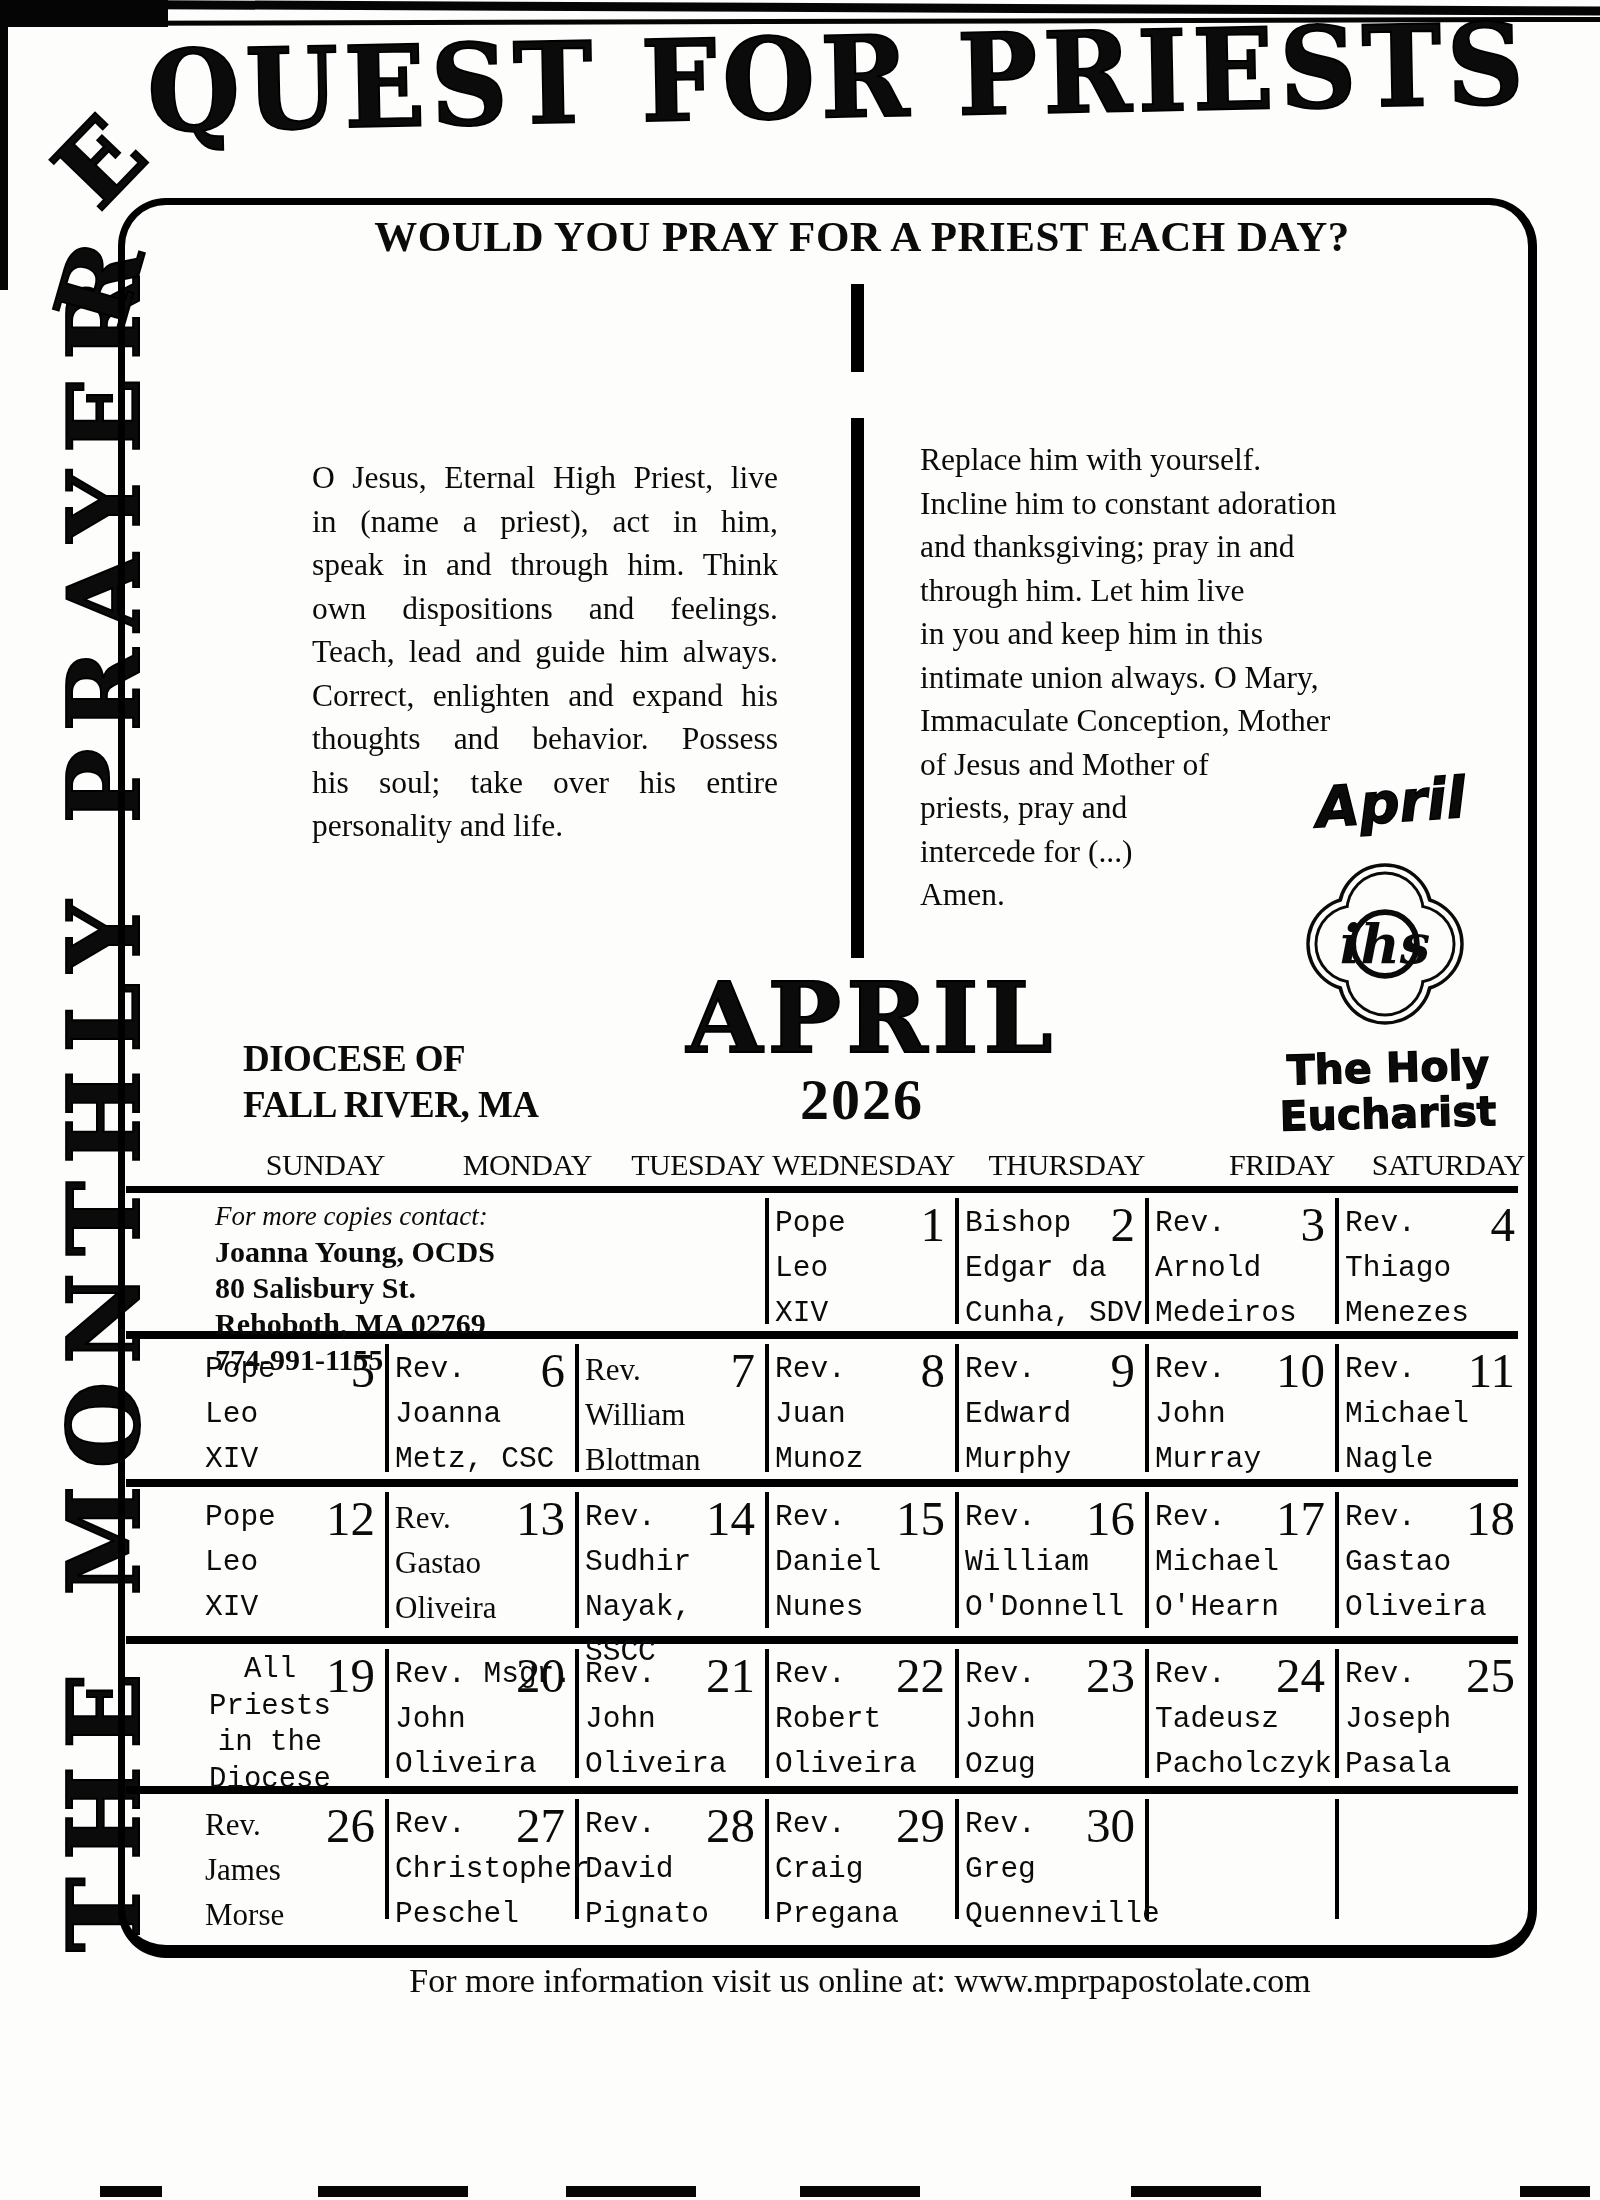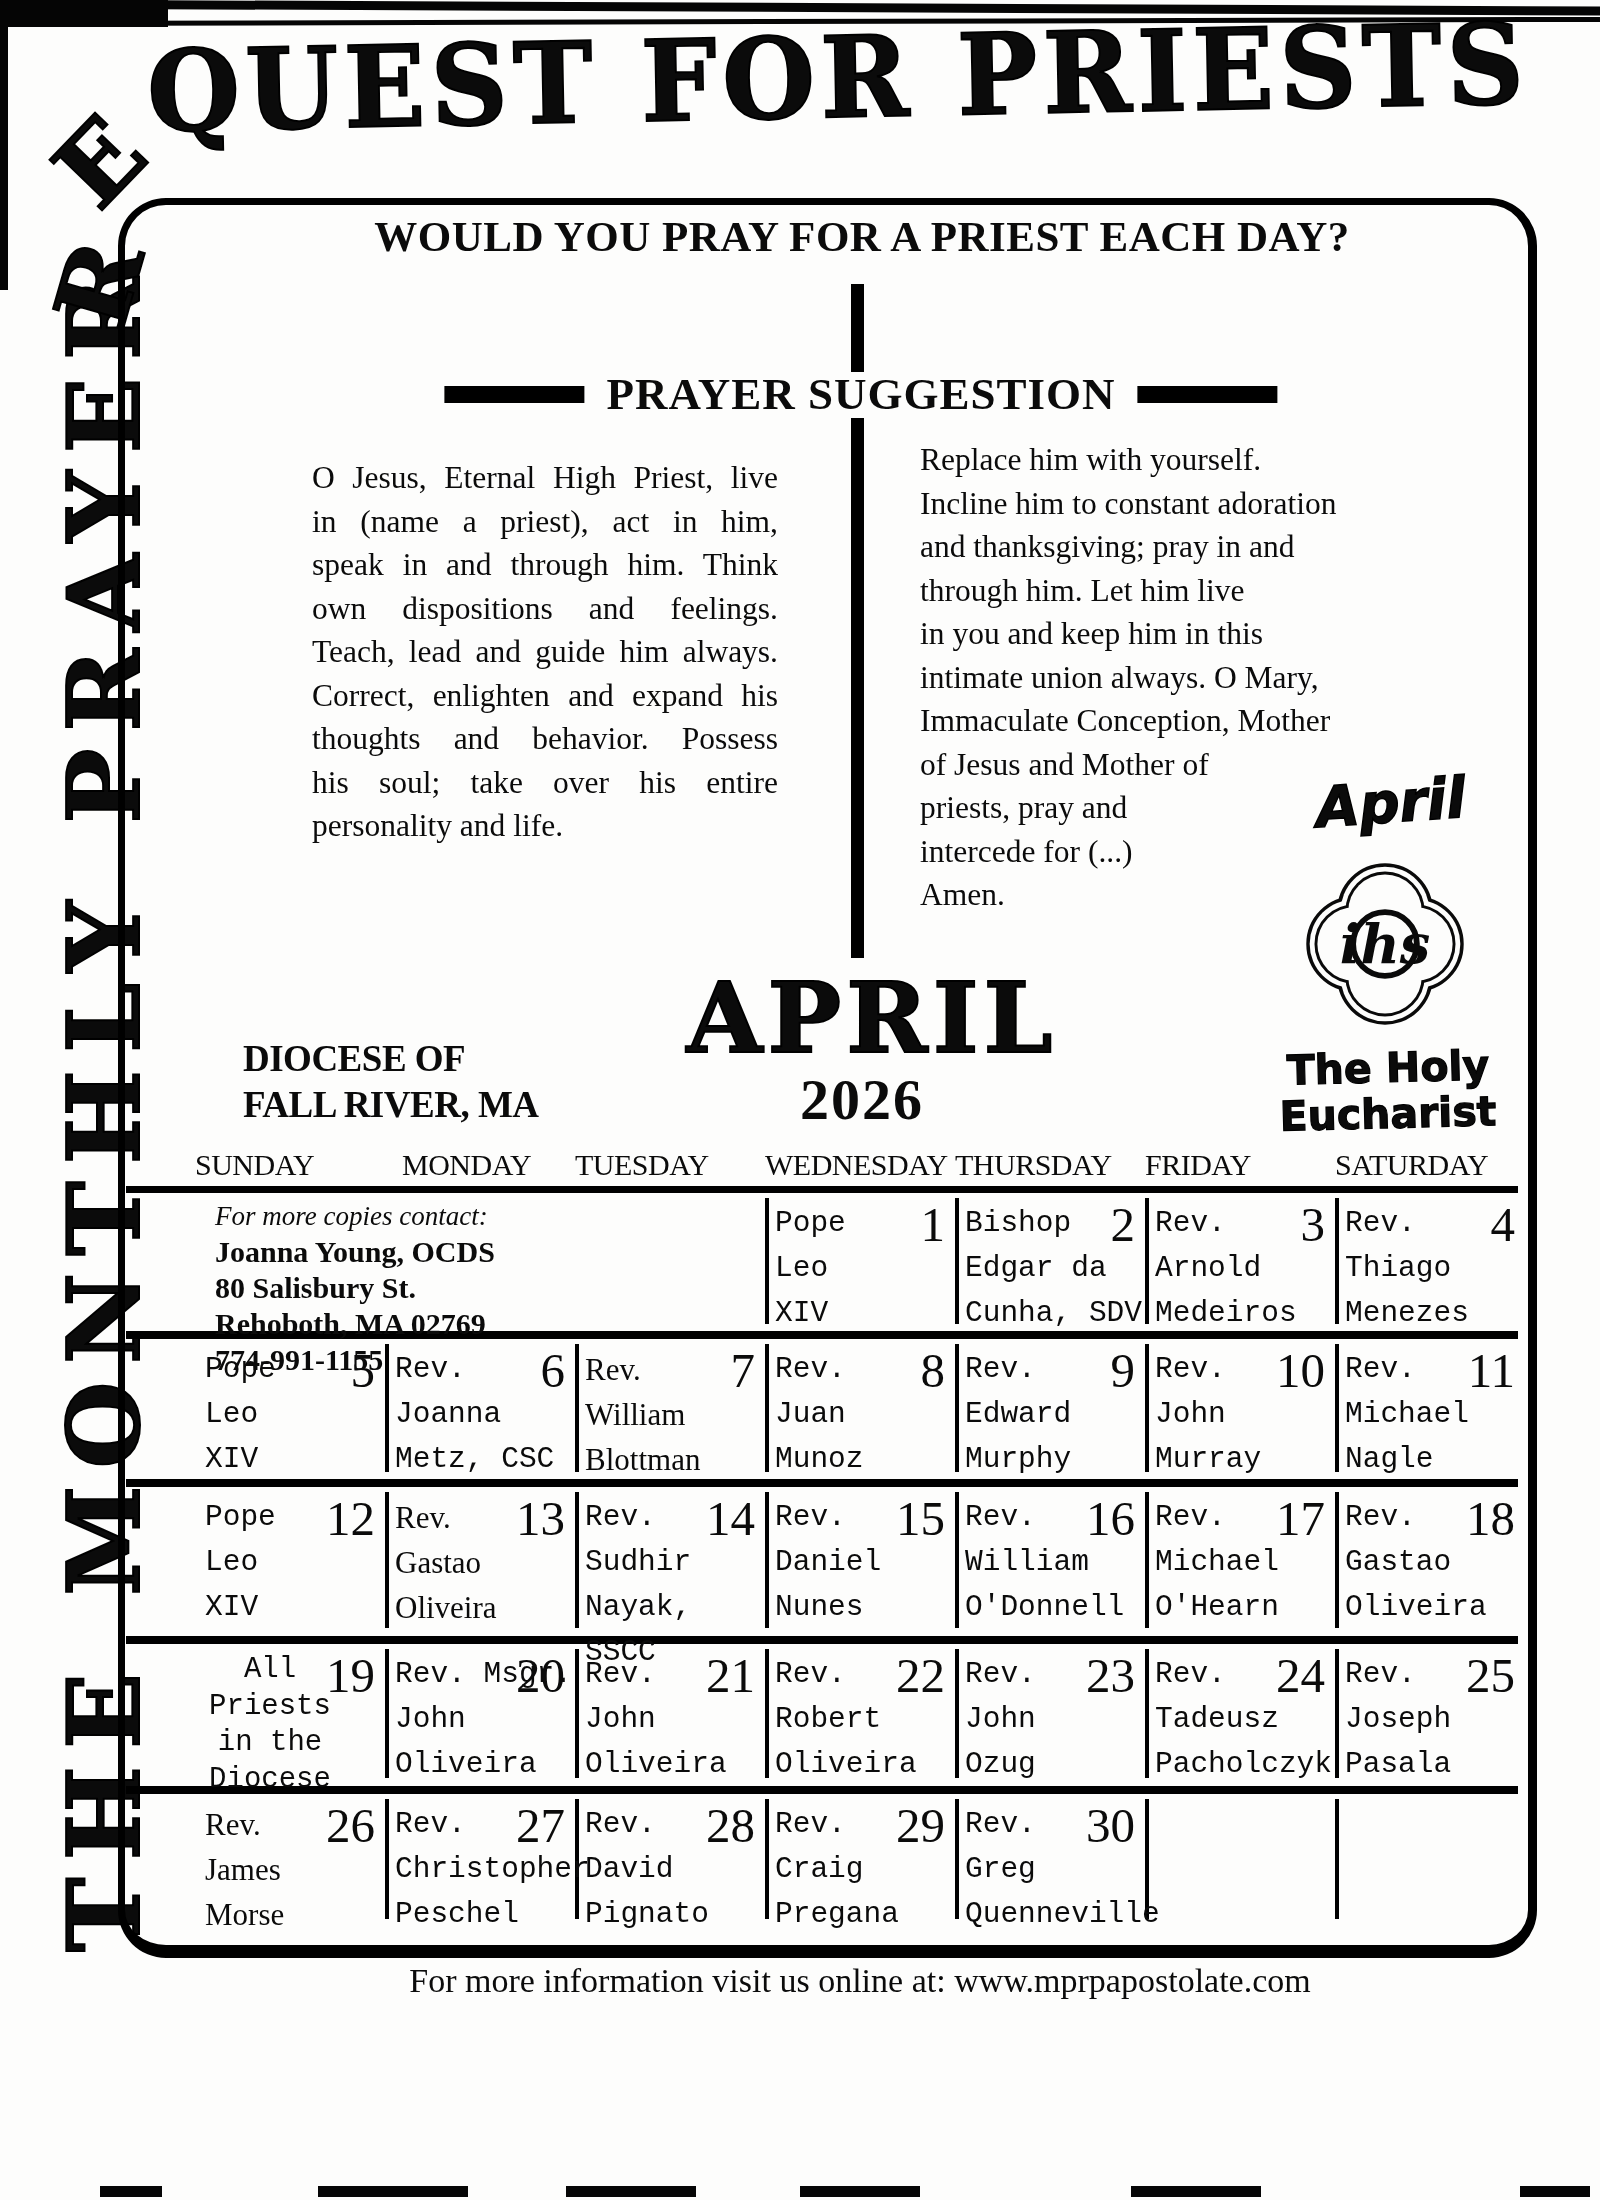--- a/index.html
+++ b/index.html
@@ -50,21 +50,21 @@
                 font-size:56px;-webkit-text-stroke:1.5px #000;transform:rotate(-4deg);}
   .emblem{left:1300px;top:850px;}
   .holy{left:1388px;transform:translateX(-50%) rotate(-1.5deg);font-family:"DejaVu Sans",sans-serif;
         font-weight:800;font-size:41px;-webkit-text-stroke:1.2px #000;white-space:nowrap;}
   .holy1{top:1044px;} .holy2{top:1090px;}
 
   
   .month-title{left:872px;top:960px;transform:translateX(-50%);font-size:98px;letter-spacing:5px;}
   .year{left:862px;top:1066px;transform:translateX(-50%);font-size:58px;font-weight:700;letter-spacing:2px;}
   .diocese{left:243px;top:1036px;font-size:37px;font-weight:700;line-height:46px;letter-spacing:-.5px;}
-  .dayhdr{top:1148px;width:190px;text-align:left;font-size:30px;letter-spacing:-.5px;}
+  .dayhdr{top:1148px;width:190px;text-align:right;font-size:30px;letter-spacing:-.5px;}
 
   
   .hline{left:126px;width:1392px;background:#000;}
   .vdiv{width:4px;background:#000;}
   .cell{width:190px;}
   .cell-date{position:absolute;top:0;right:10px;font-size:49px;font-family:"Liberation Serif",serif;}
   .cell-lines{padding:5px 0 0 10px;font-family:Liberation Mono, monospace;
               font-size:29.5px;line-height:45px;}
   .cell.serif .cell-lines{font-family:"Liberation Serif",serif;font-size:31px;}
   .cell.center .cell-lines{width:150px;padding-left:0;text-align:center;line-height:36.5px;font-size:29px;}
@@ -96,25 +96,20 @@
   <div class="abs display corner-letter corner-e">E</div>
   <div class="abs display htitle">QUEST FOR PRIESTS</div>
 
   <div class="abs main-box"></div>
 
   <div class="abs question">WOULD YOU PRAY FOR A PRIEST EACH DAY?</div>
 
   <div class="abs cross-seg cross-top"></div>
   <div class="abs cross-seg cross-bottom"></div>
 
-  <div class="abs ps-heading">
-    <span class="ps-dash"></span>
-    <span class="ps-text">PRAYER SUGGESTION</span>
-    <span class="ps-dash"></span>
-  </div>
 
   <div class="abs prayer-col prayer-left" id="prayer-left">
       <div class="jline">O Jesus, Eternal High Priest, live</div>
       <div class="jline">in (name a priest), act in him,</div>
       <div class="jline">speak in and through him. Think</div>
       <div class="jline">own dispositions and feelings.</div>
       <div class="jline">Teach, lead and guide him always.</div>
       <div class="jline">Correct, enlighten and expand his</div>
       <div class="jline">thoughts and behavior. Possess</div>
       <div class="jline">his soul; take over his entire</div>

